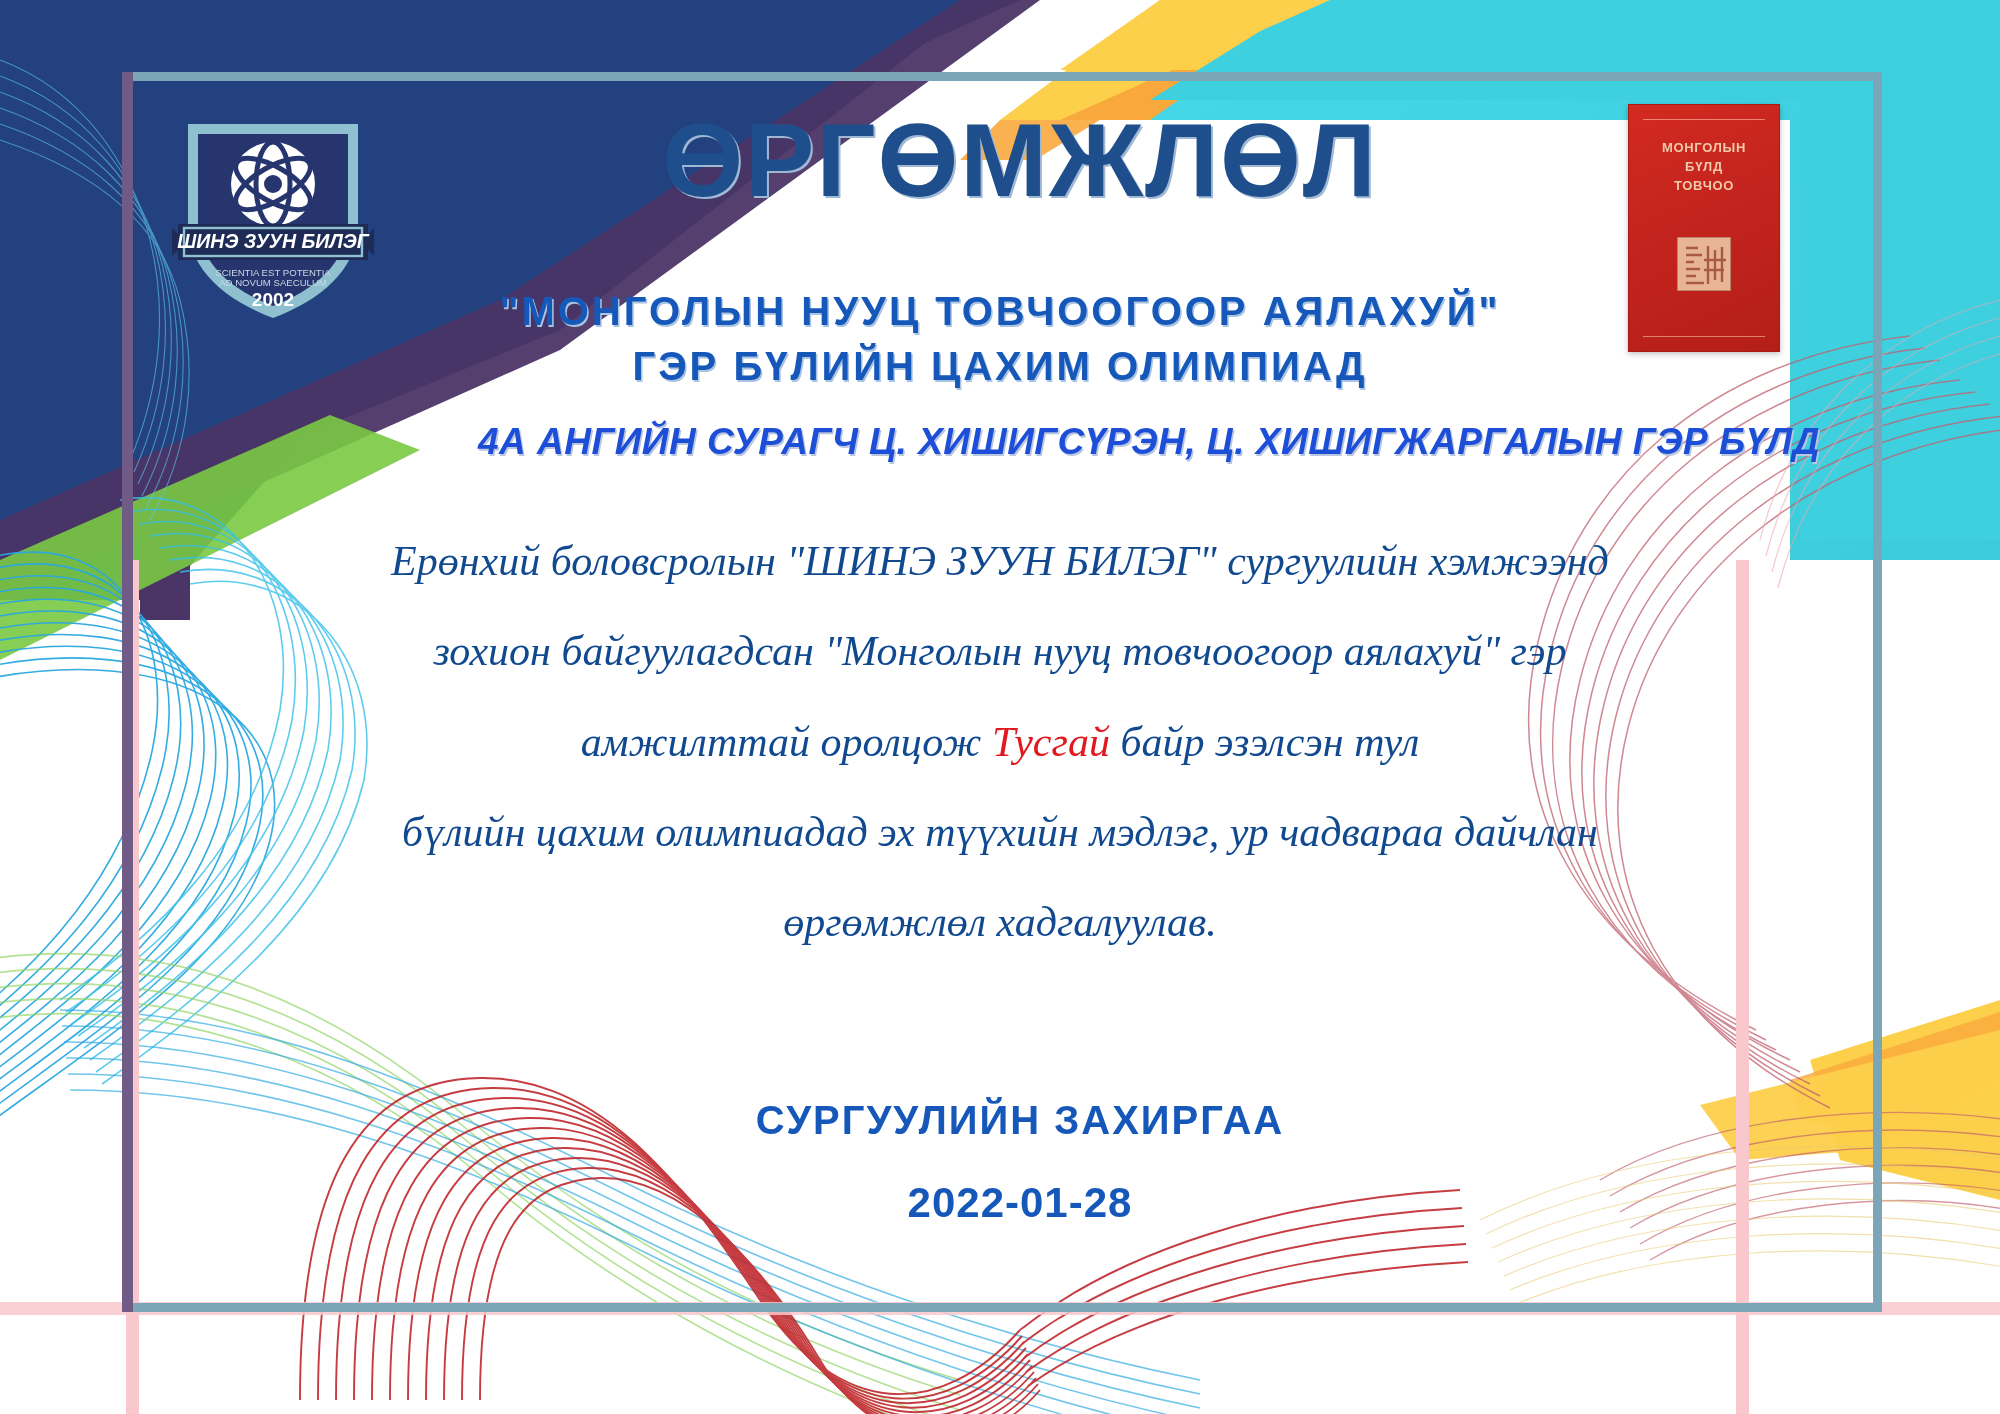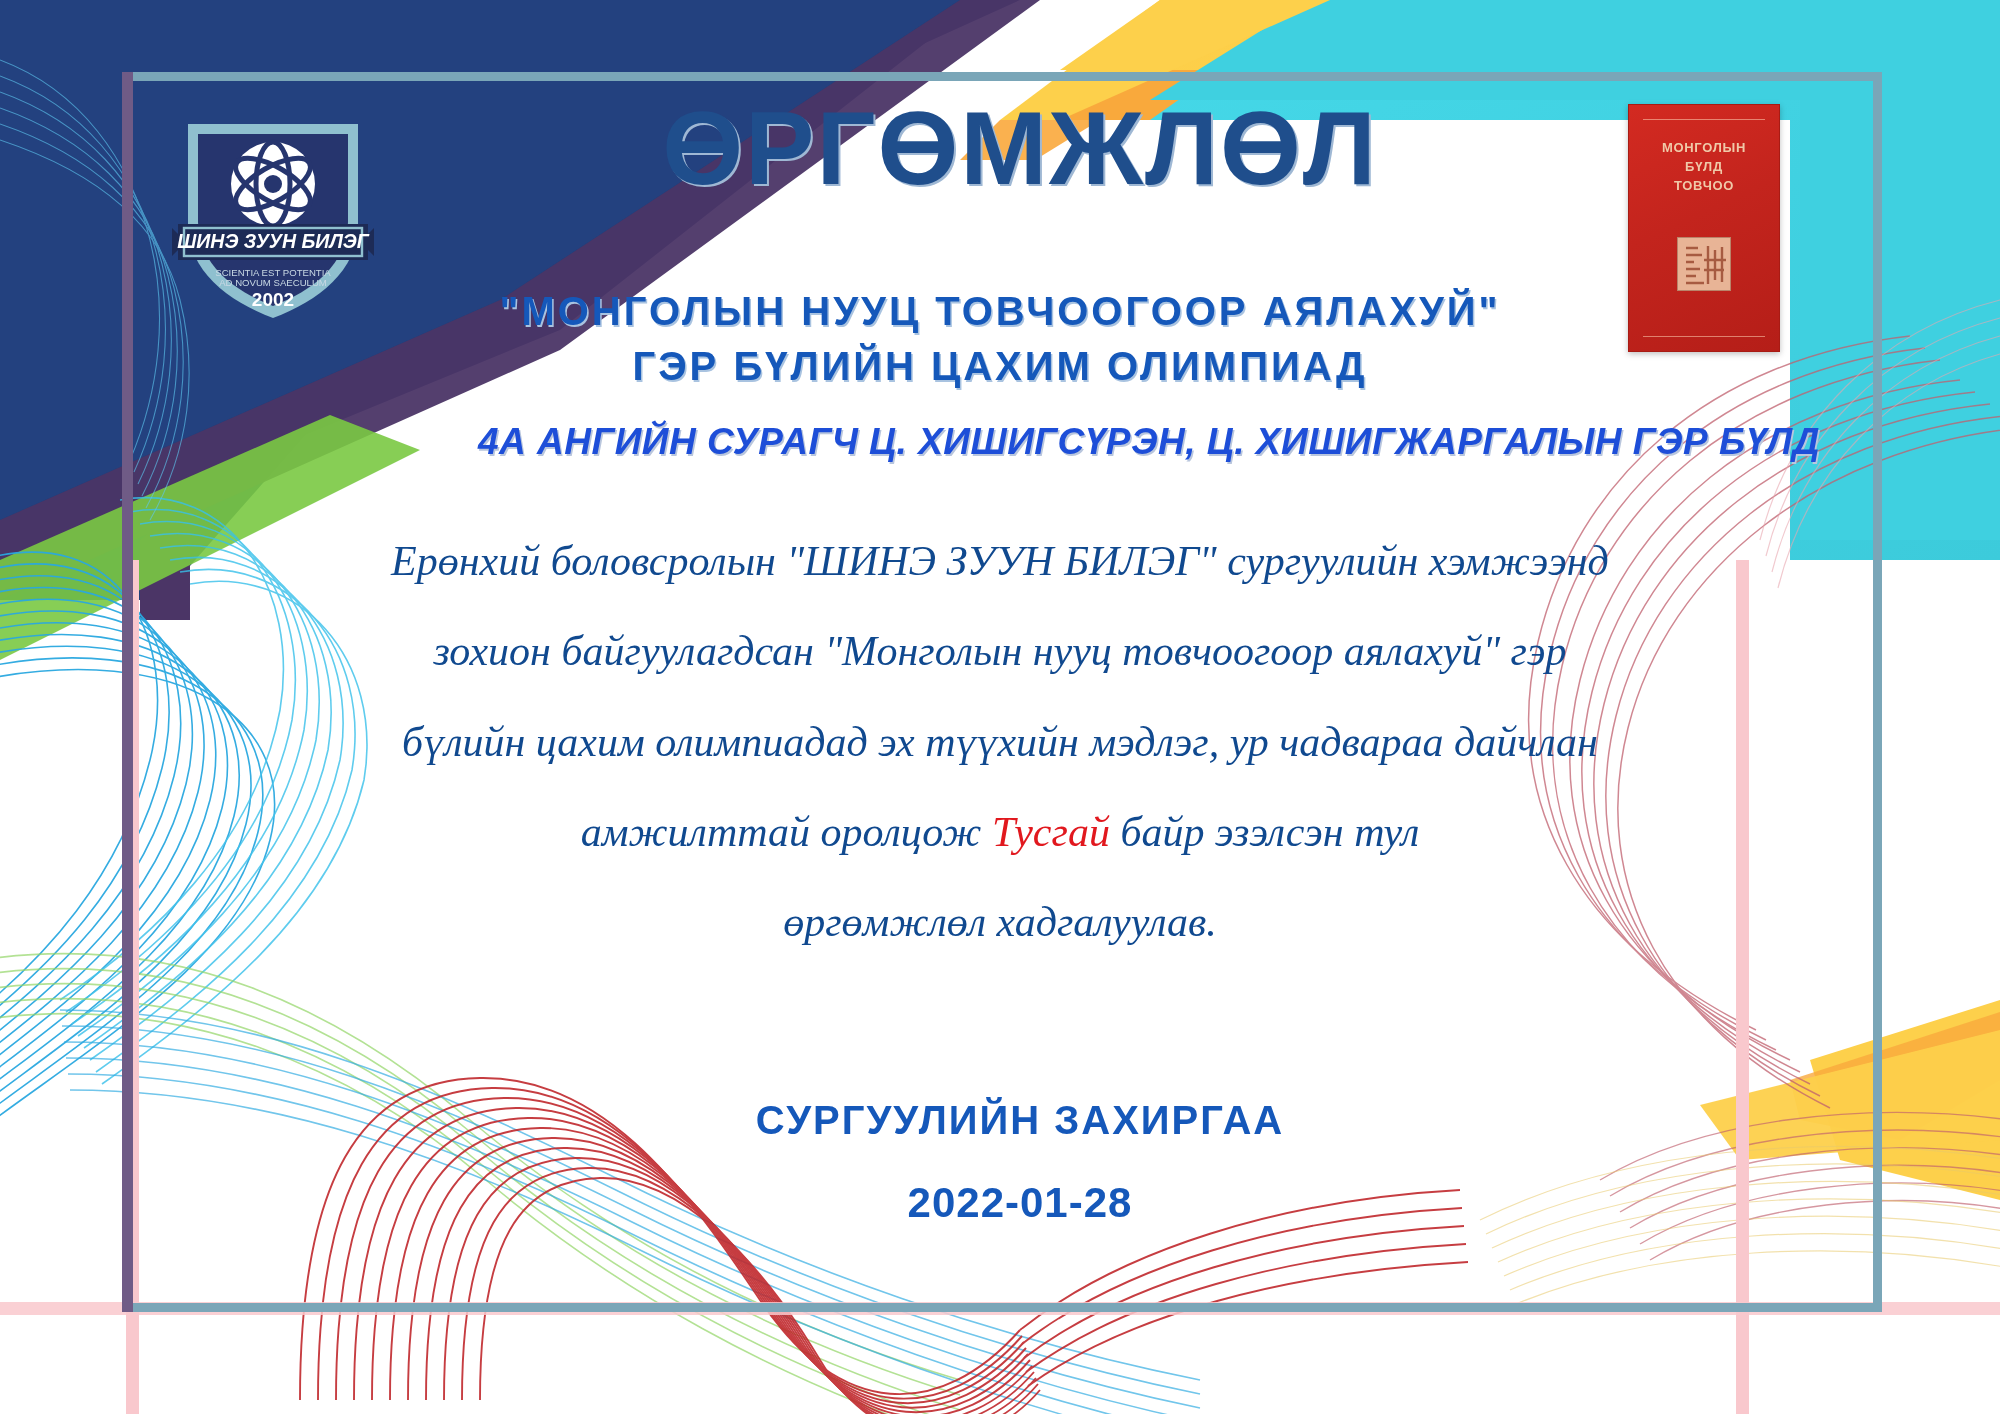--- a/index.html
+++ b/index.html
@@ -70,21 +70,21 @@
   
   .logo {
     position: absolute;
     left: 18px; top: 10px;
     width: 230px; height: 230px;
   }
 
   
   .main-title {
     position: absolute;
-    left: 300px; top: 8px;
+    left: 300px; top: 20px;
     width: 1160px;
     text-align: center;
     font-size: 104px;
     font-weight: 700;
     letter-spacing: 2px;
     color: #1f4e8c;
     line-height: 1.05;
     text-shadow: 2px 2px 0 #9fb8d4;
   }
   .subtitle-block {
@@ -412,26 +412,26 @@
     <div class="subtitle-block">
       <div class="subtitle-line">"МОНГОЛЫН НУУЦ ТОВЧООГООР АЯЛАХУЙ"</div>
       <div class="subtitle-line">ГЭР БҮЛИЙН ЦАХИМ ОЛИМПИАД</div>
     </div>
 
     <div class="recipient">4А АНГИЙН СУРАГЧ Ц. ХИШИГСҮРЭН, Ц. ХИШИГЖАРГАЛЫН ГЭР БҮЛД</div>
 
     <div class="body-text">
       <div class="body-line">Ерөнхий боловсролын "ШИНЭ ЗУУН БИЛЭГ" сургуулийн хэмжээнд</div>
       <div class="body-line">зохион байгуулагдсан "Монголын нууц товчоогоор аялахуй" гэр</div>
-      <div class="body-line">бүлийн цахим олимпиадад эх түүхийн мэдлэг, ур чадвараа дайчлан</div>
       <div class="body-line">
         <span>амжилттай оролцож</span>
         <span class="highlight">Тусгай</span>
         <span>байр эзэлсэн тул</span>
       </div>
+      <div class="body-line">бүлийн цахим олимпиадад эх түүхийн мэдлэг, ур чадвараа дайчлан</div>
       <div class="body-line">өргөмжлөл хадгалуулав.</div>
     </div>
 
     <div class="signature">
       <div class="sig-org">СУРГУУЛИЙН ЗАХИРГАА</div>
       <div class="sig-date">2022-01-28</div>
     </div>
 
   </div>
 </div>

